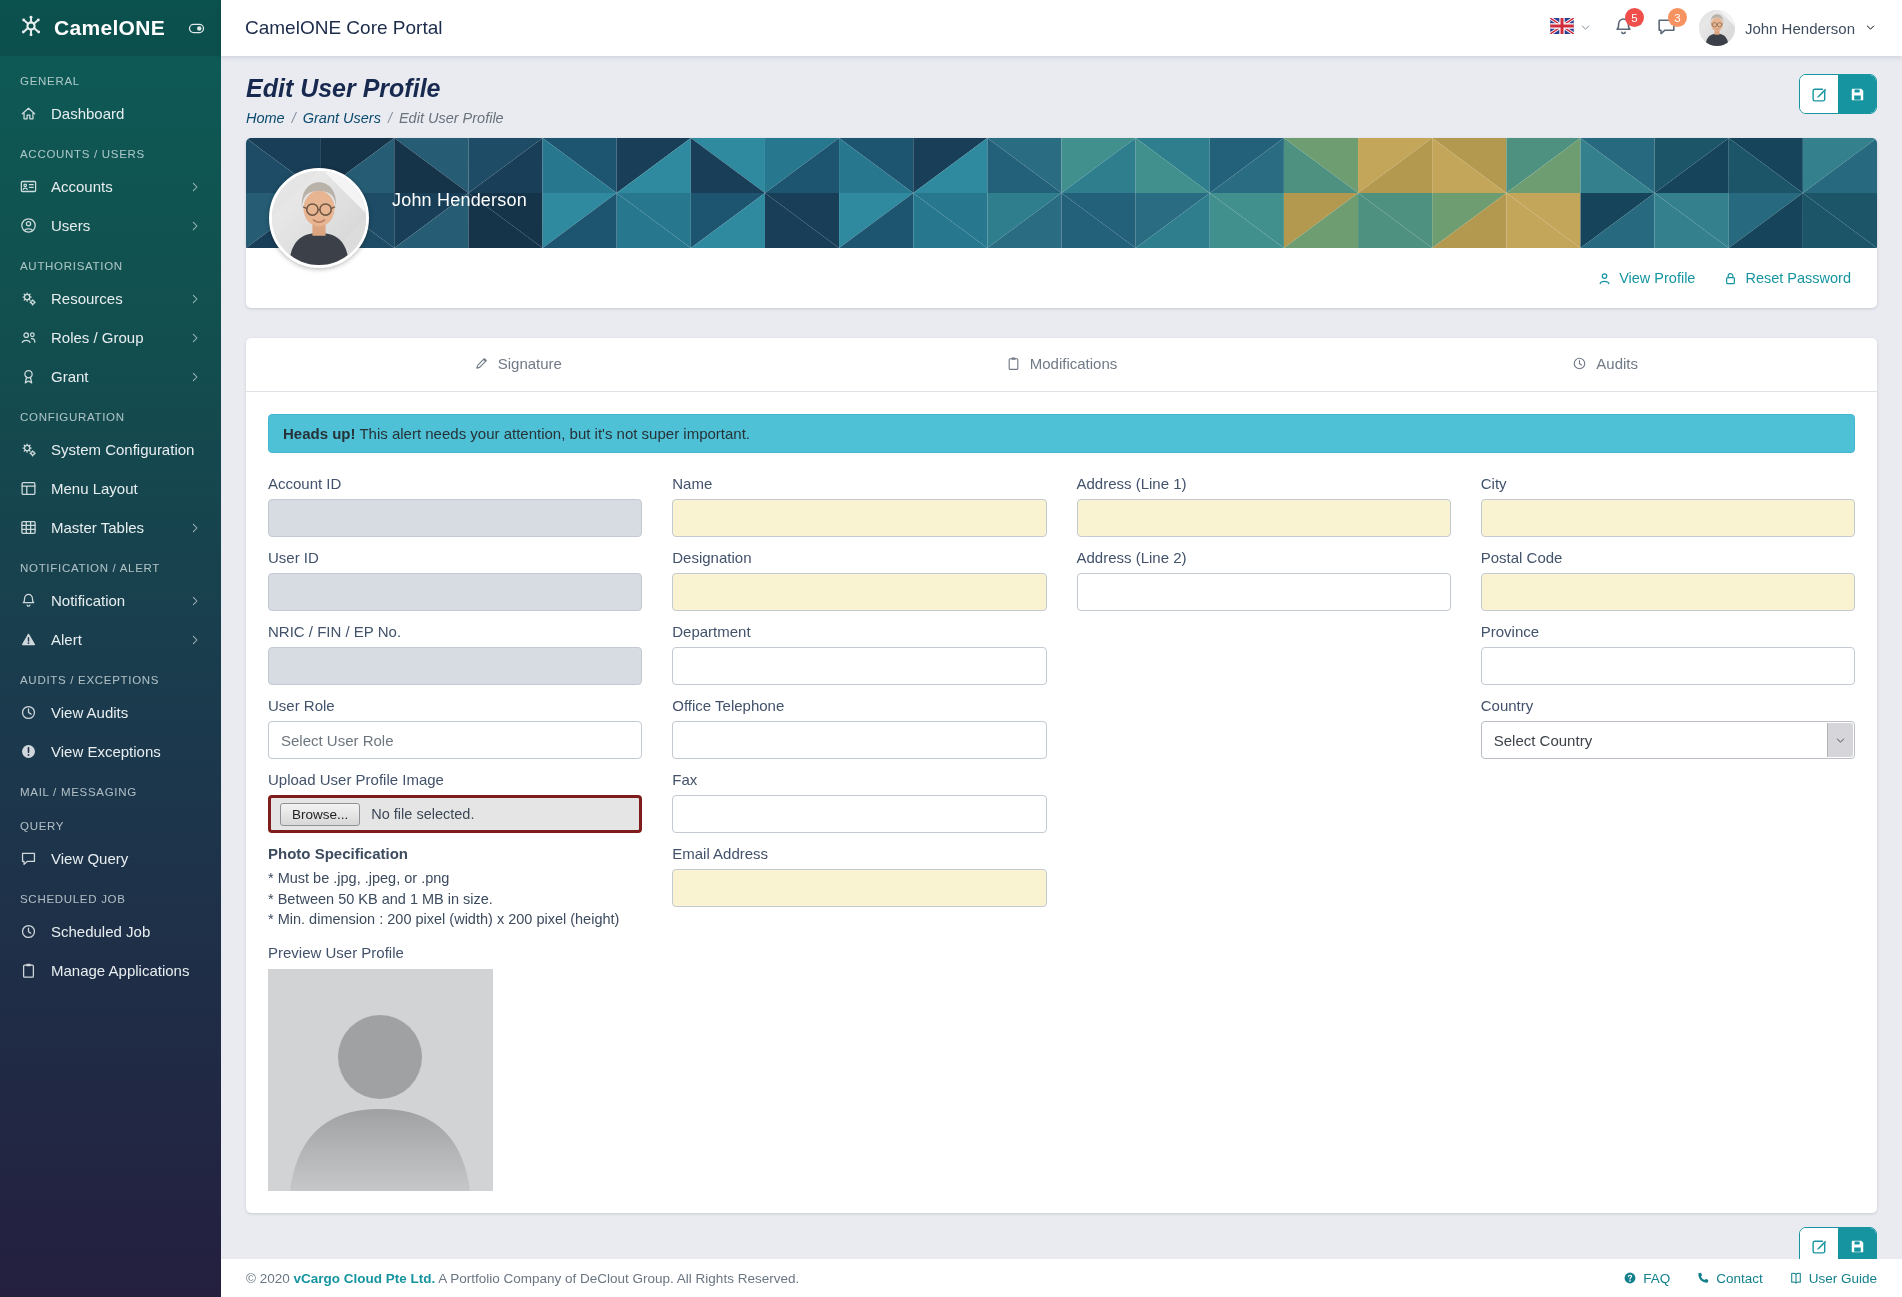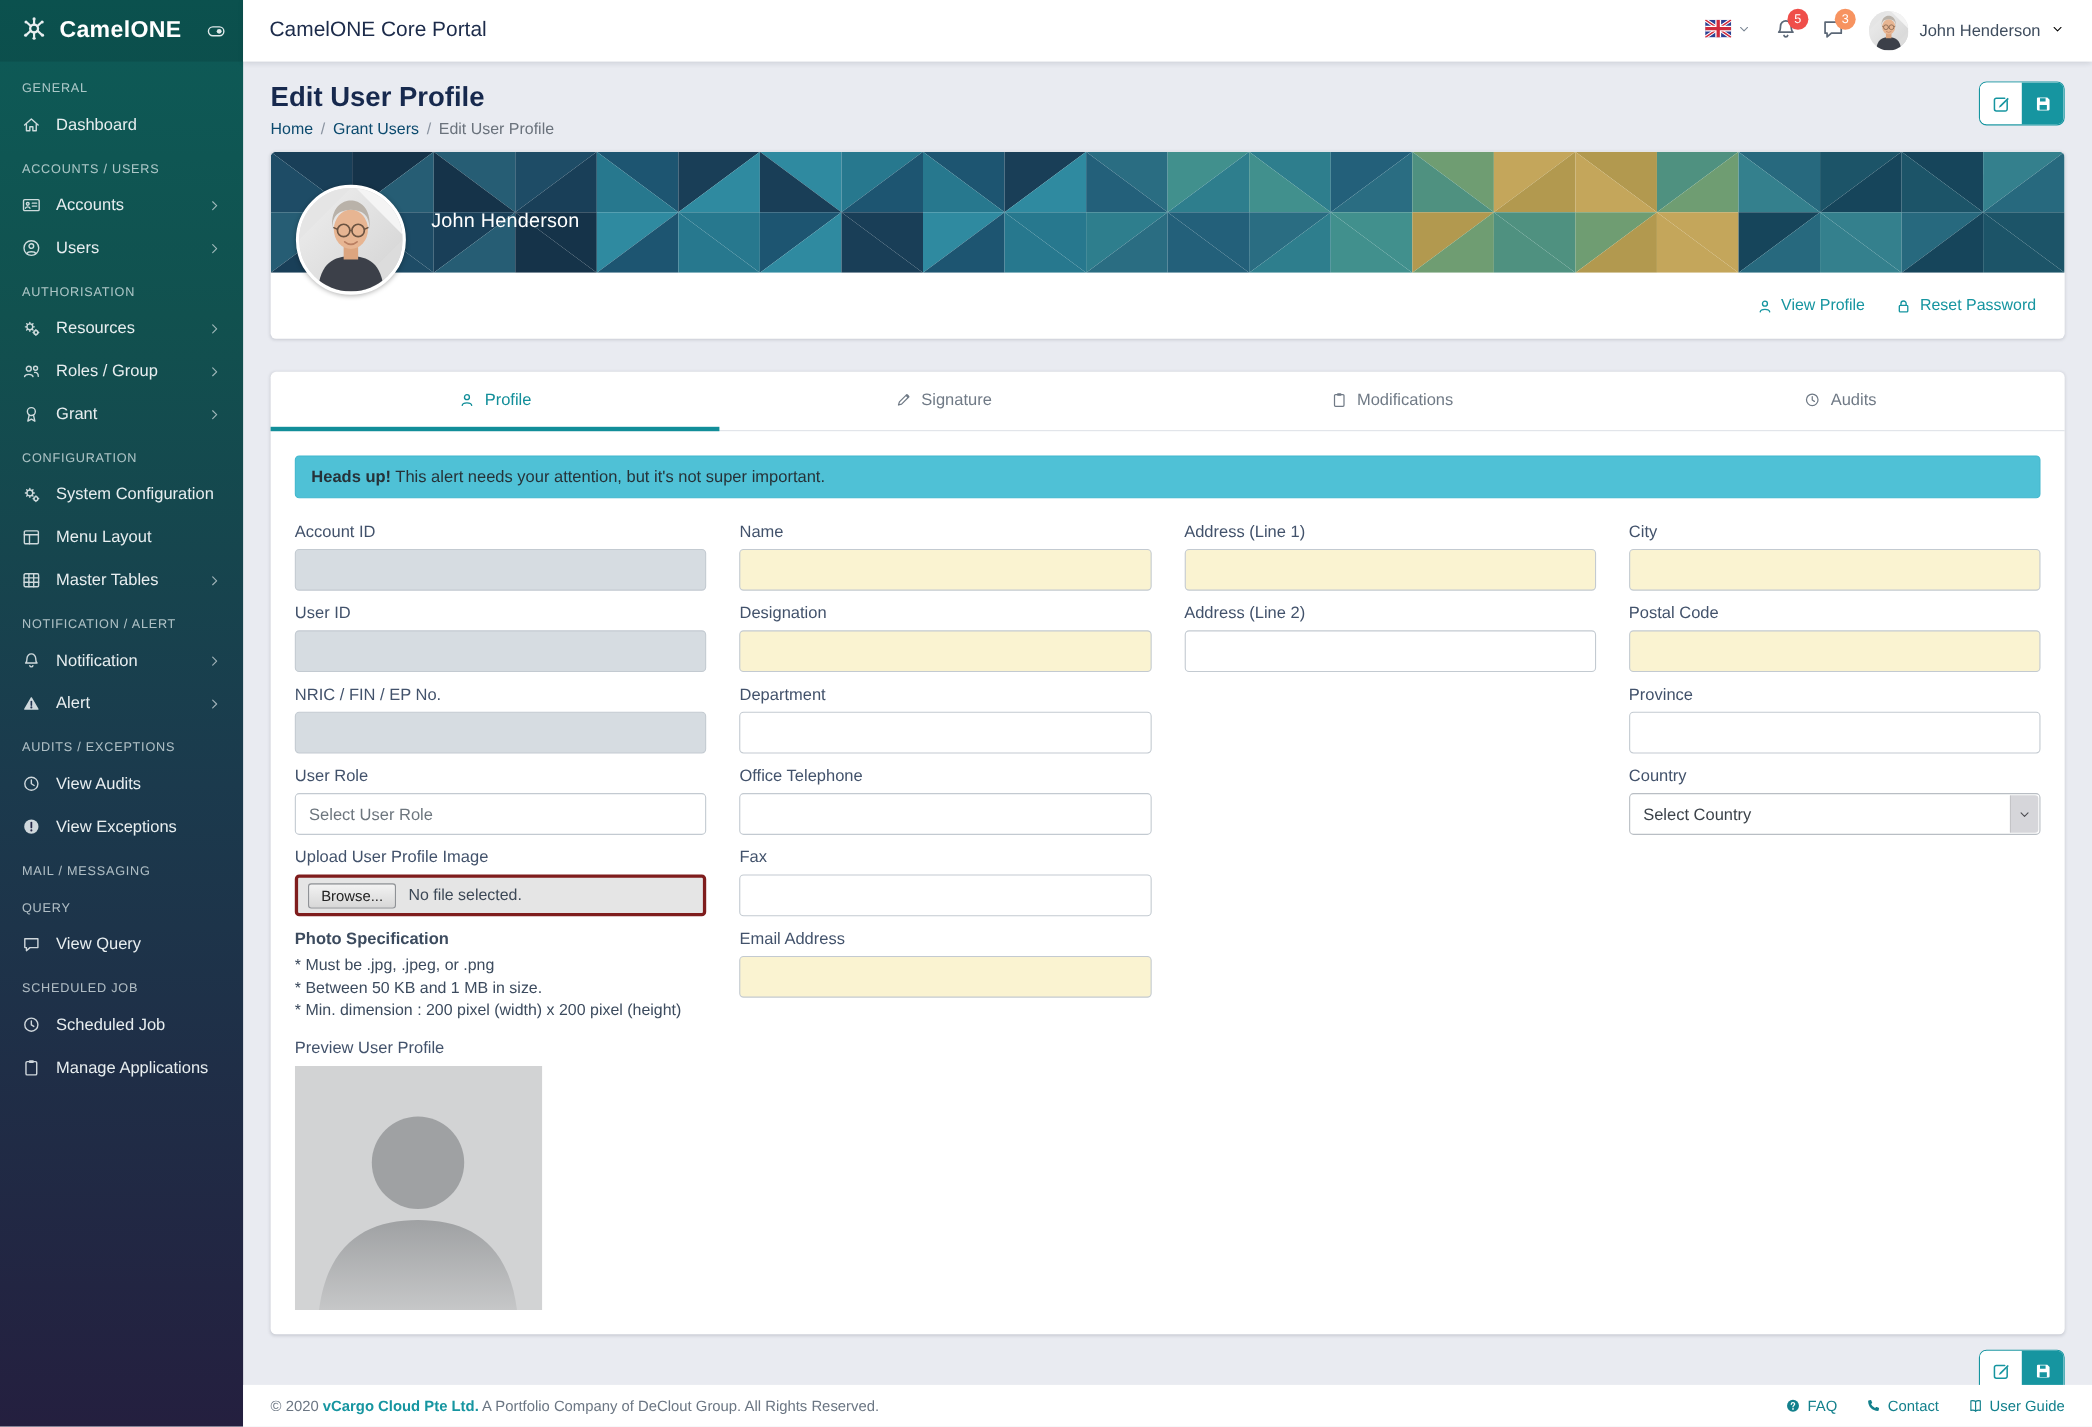--- a/index.html
+++ b/index.html
@@ -28,21 +28,21 @@
   .icon-btn{position:relative;color:#5c6877;cursor:pointer;display:flex;background:none;border:none;padding:0;}
   .badge{position:absolute;top:-8px;right:-10px;min-width:19px;height:19px;padding:0 4px;border-radius:10px;color:#fff;font-size:11.5px;display:flex;align-items:center;justify-content:center;}
   .badge.red{background:#ef4e4a;}
   .badge.orange{background:#f79360;}
   .user-chip{display:flex;align-items:center;gap:10px;cursor:pointer;}
   .avatar-sm{width:36px;height:36px;border-radius:50%;overflow:hidden;flex:none;}
   .avatar-sm svg{display:block;}
   .user-name{font-size:15px;color:#3f4d5e;}
 
   .content{flex:1;padding:0 25px;overflow:hidden;}
-  .page-head{display:flex;align-items:flex-start;padding:18px 0 12px;}
+  .page-head{display:flex;align-items:flex-start;padding:18px 0 12px;font-style:italic;}
   .page-title{font-size:25px;color:#17294e;font-weight:600;margin:0 0 7px;}
   .breadcrumb{font-size:14.5px;}
   .crumb-link{color:#0c4a6e;text-decoration:none;cursor:pointer;}
   .crumb-sep{color:#8a93a0;margin:0 7px;}
   .crumb-current{color:#6a727c;}
   .btn-group{margin-left:auto;display:inline-flex;border:1px solid #1695a0;border-radius:7px;overflow:hidden;height:40px;background:#fff;}
   .btn{width:38px;border:none;display:flex;align-items:center;justify-content:center;cursor:pointer;padding:0;}
   .btn.outline{background:#fff;color:#1695a0;}
   .btn.solid{background:#1695a0;color:#fff;}
 
@@ -537,27 +537,20 @@
                 <rect x="3.9" y="7" width="8.2" height="6.4" rx="1" stroke="currentColor" stroke-width="1.3"></rect>
                 <path d="M5.5 7V5.3a2.5 2.5 0 0 1 5 0V7" stroke="currentColor" stroke-width="1.3"></path>
               </svg>
               <span>Reset Password</span>
             </a>
           </div>
       </section>
 
       <section class="tab-card">
         <div class="tabs" id="tabs">
-            <div class="tab active">
-              <svg class="ic" width="15" height="15" viewBox="0 0 16 16" fill="none" stroke-width="1.2" stroke-linecap="round" stroke-linejoin="round">
-                <circle cx="8" cy="5.4" r="2.4" stroke="currentColor" stroke-width="1.3"></circle>
-                <path d="M3.4 13.4c.6-3.2 8.6-3.2 9.2 0" stroke="currentColor" stroke-width="1.3"></path>
-              </svg>
-              <span>Profile</span>
-            </div>
             <div class="tab">
               <svg class="ic" width="15" height="15" viewBox="0 0 16 16" fill="none" stroke-width="1.2" stroke-linecap="round" stroke-linejoin="round">
                 <path d="M3 13l.9-3L11 2.9a5 5 0 0 1 2.1 2.1L6 12.1zM10.3 3.6l2.1 2.1" stroke="currentColor"></path>
               </svg>
               <span>Signature</span>
             </div>
             <div class="tab">
               <svg class="ic" width="15" height="15" viewBox="0 0 16 16" fill="none" stroke-width="1.2" stroke-linecap="round" stroke-linejoin="round">
                 <rect x="3.4" y="2.9" width="9.2" height="11.4" rx="1" stroke="currentColor"></rect>
                 <rect x="5.9" y="1.7" width="4.2" height="2.4" rx=".7" fill="currentColor"></rect>

